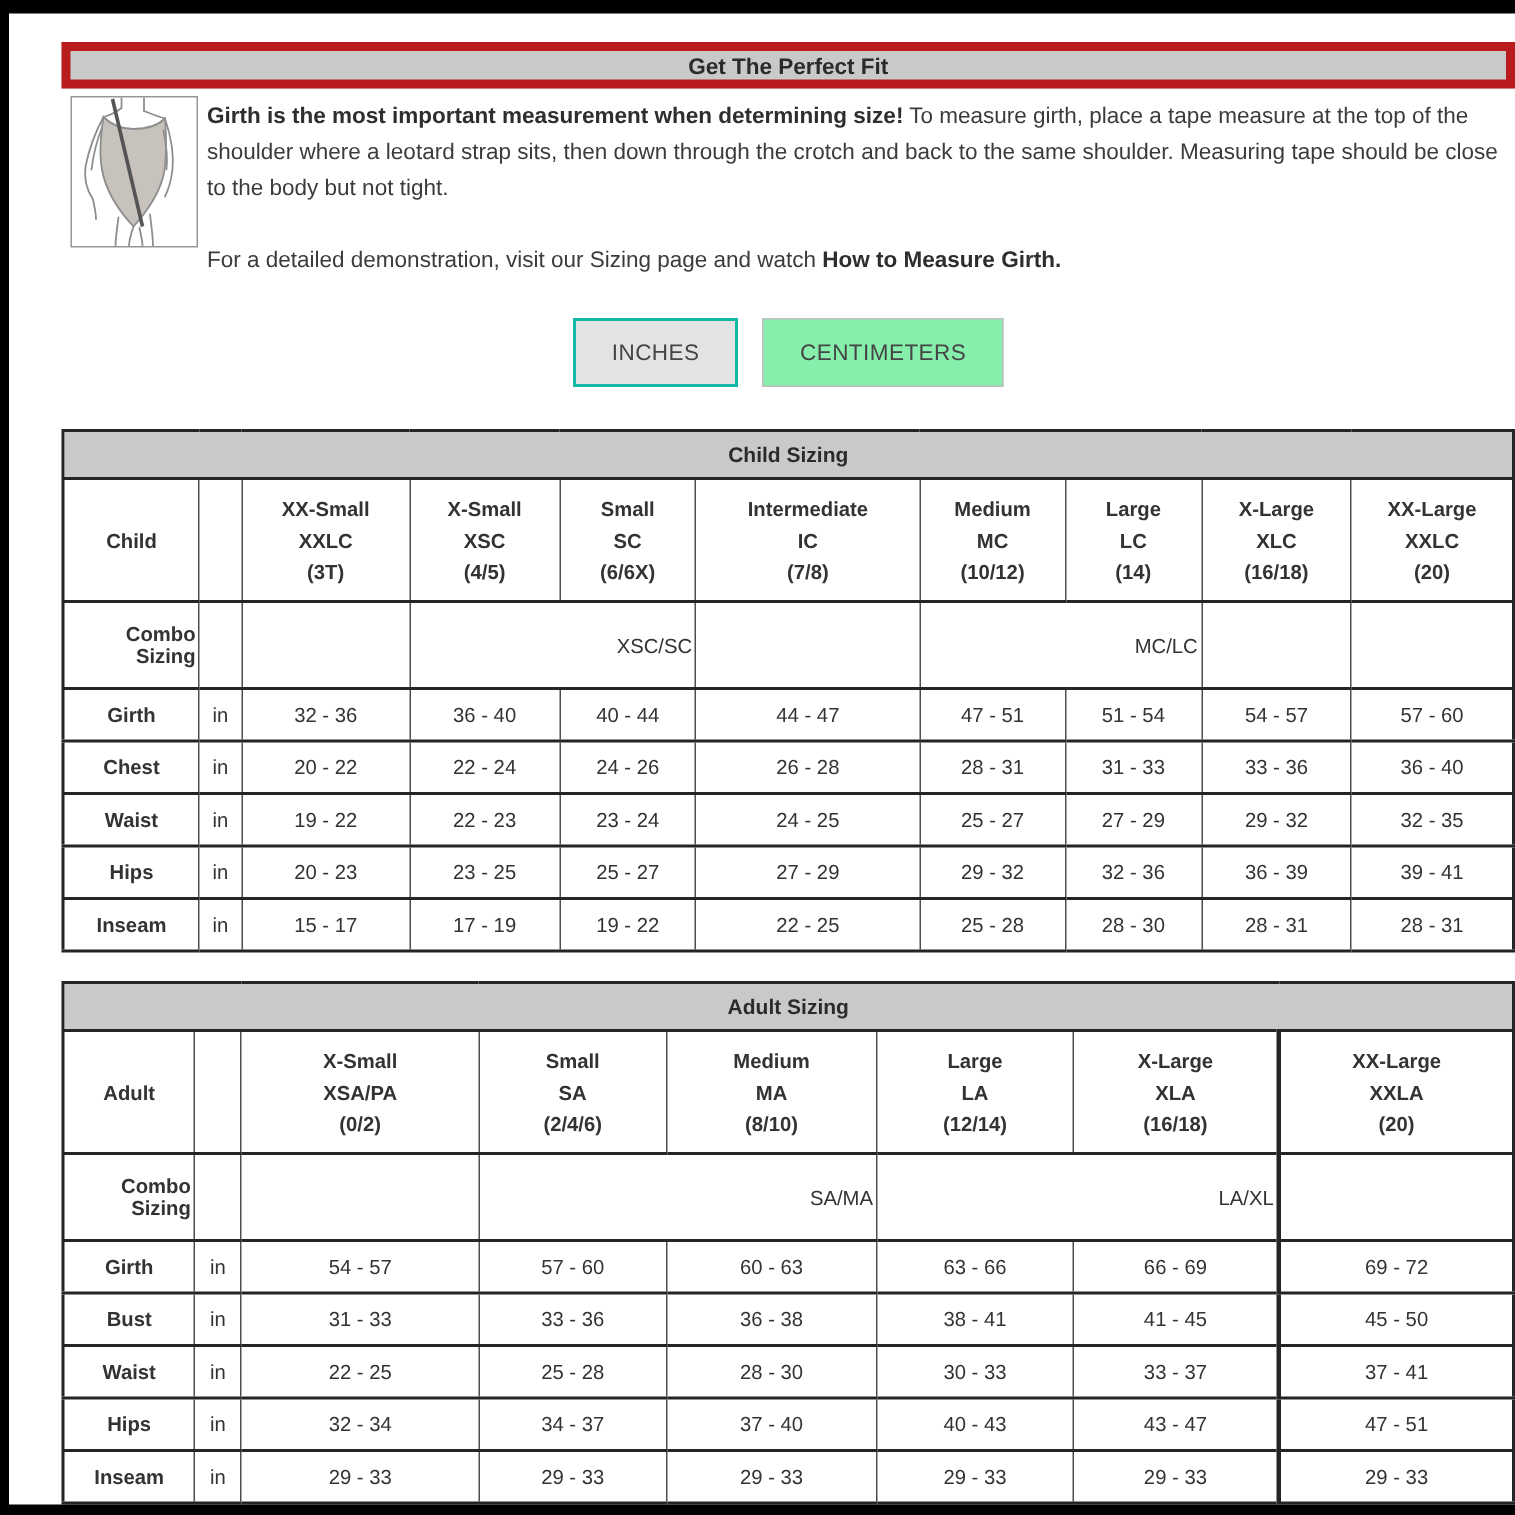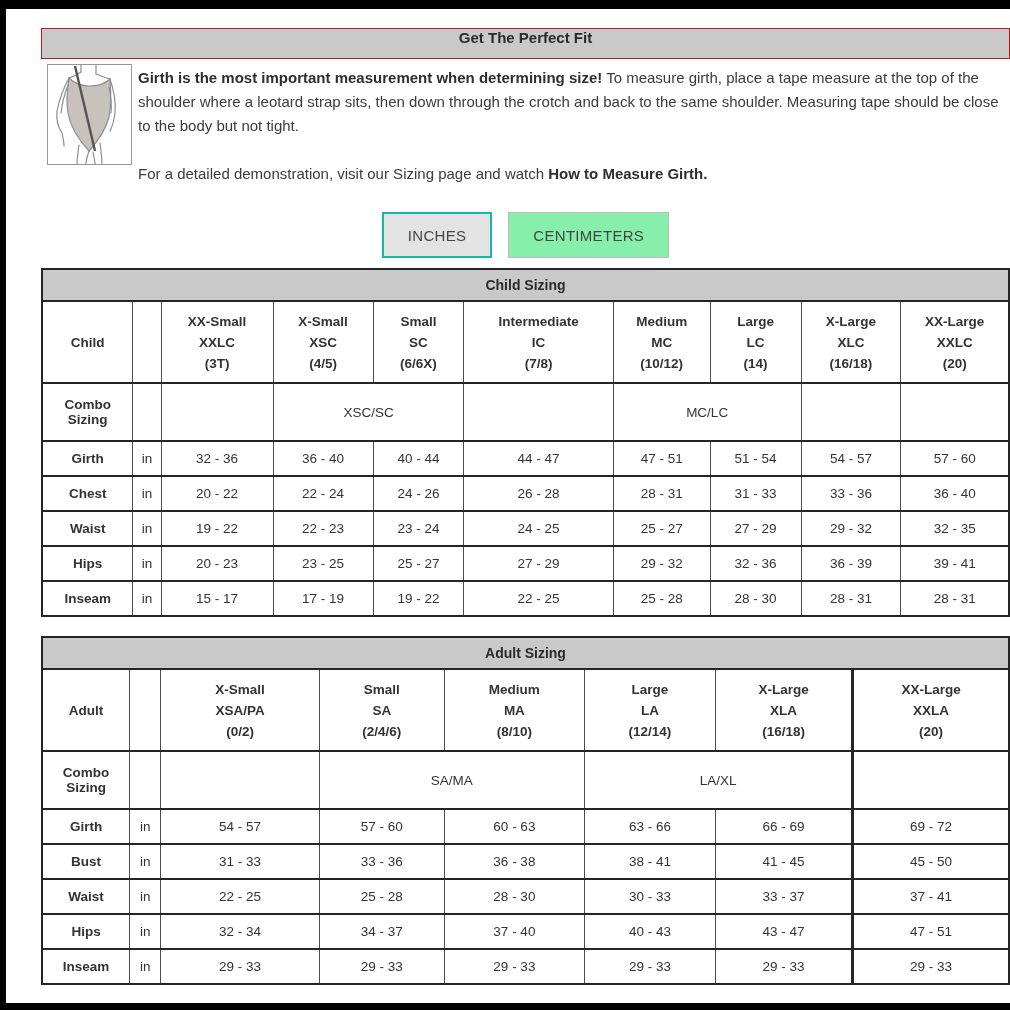--- a/index.html
+++ b/index.html
@@ -7,22 +7,22 @@
     width:1010px; height:1010px; position:relative; overflow:hidden;
     background:#ffffff; font-family:"Liberation Sans", sans-serif;
   }
   .frame-top    { position:absolute; top:0; left:0; width:1010px; height:9px;  background:#000; z-index:5; }
   .frame-left   { position:absolute; top:0; left:0; width:6px;  height:1010px; background:#000; z-index:5; }
   .frame-bottom { position:absolute; top:1003px; left:0; width:1010px; height:7px; background:#000; z-index:5; }
 
   .content { position:absolute; left:41px; top:9px; width:969px; }
 
   .title-bar {
-    margin-top:19px; height:31px; background:#c9c9c9; border:1px solid #b91c1c;
-    display:flex; align-items:flex-start; justify-content:center;
+    margin-top:19px; height:31px; background:#c9c9c9; border:6px solid #b91c1c;
+    display:flex; align-items:flex-end; justify-content:center;
     font-weight:bold; font-size:15px; color:#2b2b2b; box-sizing:border-box;
   }
 
   .intro { display:flex; margin-top:5px; }
   .figure-box { width:85px; height:101px; border:1px solid #979797; margin-left:6px; flex:none; box-sizing:border-box; background:#fff; }
   .intro-text { flex:1; text-align:left; font-size:15px; line-height:24px; color:#3b3b3b; padding:2px 2px 0 6px; }
   .demo-line { margin-top:24px; }
   .b { font-weight:bold; color:#2e2e2e; }
 
   .unit-row { margin-top:26px; display:flex; justify-content:center; gap:16px; }
@@ -30,33 +30,33 @@
     font-family:inherit; font-size:15px; color:#454545; background:#86efac;
     border:1px solid #bdbdbd; padding:0 24px; height:46px; letter-spacing:0.3px; cursor:pointer;
     box-sizing:border-box;
   }
   .unit-btn.selected { background:#e3e3e3; border:2px solid #14b8a6; }
 
   .guide-note { margin-top:26px; text-align:center; font-size:13.5px; color:#4a4a4a; }
 
   .size-table {
     width:969px; border-collapse:collapse; table-layout:fixed;
-    margin-top:10px; border:2px solid #252525;
+    margin-top:28px; border:2px solid #252525;
   }
   .size-table.adult { margin-top:19px; }
   .size-table td {
     border-left:1px solid #4e4e4e; border-right:1px solid #4e4e4e;
     border-top:2px solid #252525; border-bottom:2px solid #252525;
     text-align:center; vertical-align:middle; color:#333333;
     font-size:13.5px; padding:2px; overflow:hidden;
   }
   .size-table .title-cell { background:#c9c9c9; font-weight:bold; font-size:14px; height:26px; color:#2b2b2b; }
   .size-table .head-cell  { font-weight:bold; line-height:21px; height:76px; }
   .size-table .corner-cell{ font-weight:bold; }
-  .size-table .combo-td   { height:52px; }
+  .size-table .combo-td   { height:52px;text-align:right; }
   .size-table .label-cell { font-weight:bold; }
   .size-table .measure-td { height:29px; }
   .size-table .thick-left { border-left:3px solid #252525; }
 
   svg .ln { fill:none; stroke:#8e8e8e; stroke-width:1.2; stroke-linecap:round; }
 </style>
 </head>
 <body>
 
 <div class="frame-top"></div>

